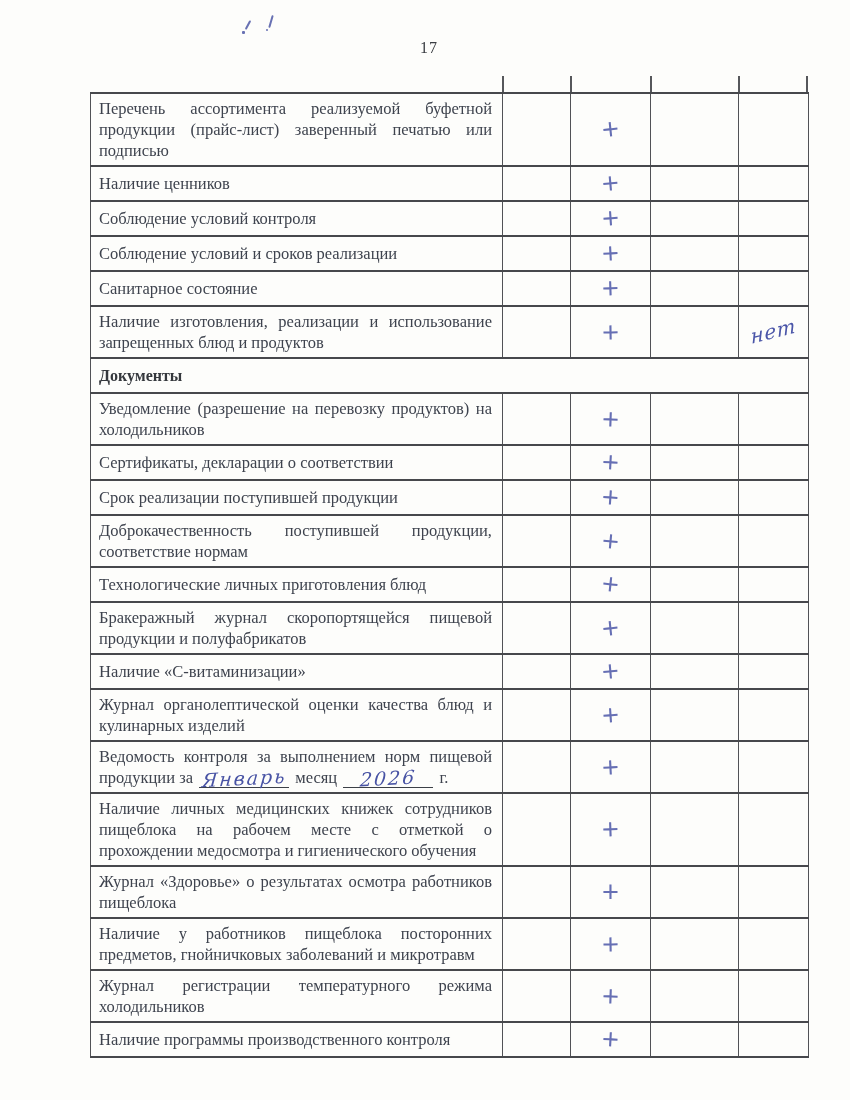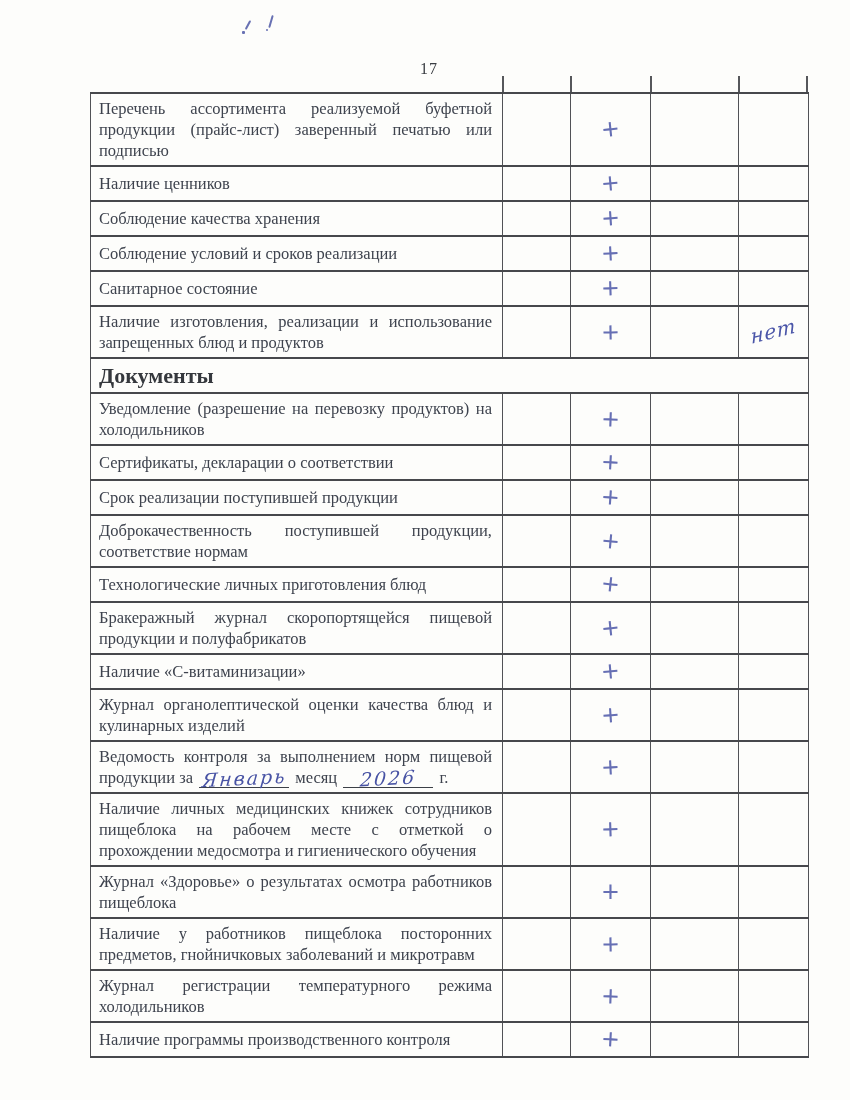--- a/index.html
+++ b/index.html
@@ -13,21 +13,21 @@
   .page{position:absolute;inset:0;overflow:hidden;}
 
   
   .ink-speck{position:absolute;background:#4d58a6;opacity:.85;border-radius:1px;}
   .speck-a{left:247px;top:20px;width:2px;height:10px;transform:rotate(28deg);}
   .speck-a-dot{left:242px;top:31px;width:3px;height:3px;}
   .speck-b{left:270px;top:15px;width:2px;height:13px;transform:rotate(16deg);}
   .speck-b-dot{left:266px;top:29px;width:2px;height:2px;}
 
   .page-number{
-    position:absolute;left:420px;top:60px;
+    position:absolute;left:420px;top:39px;
     font-size:16px;color:#3a3d42;letter-spacing:1px;
   }
 
   
   .col-stub{position:absolute;top:76px;width:2px;height:16px;background:#56575b;}
 
   table.checklist{
     position:absolute;left:90px;top:92px;
     width:718px;border-collapse:collapse;table-layout:fixed;
     font-size:16.5px;line-height:21px;color:#3e434e;
@@ -46,21 +46,21 @@
     vertical-align:middle;
     background:transparent;
   }
   td.text-cell{
     padding:4px 10px 4px 8px;
     text-align:justify;
   }
   td.section-cell{
     padding:6px 10px 6px 8px;
     font-weight:bold;
-    font-size:22px;
+    font-size:16px;
     color:#35383d;
     text-align:left;
     margin-top:12px;
   }
   td.mark-cell, td.empty-cell, td.note-cell{padding:2px;text-align:center;}
 
   .plus-mark{
     display:inline-block;
     font-family:"Liberation Sans", sans-serif;
     font-weight:400;
@@ -135,21 +135,21 @@
           <td class="note-cell"></td>
         </tr>
         <tr>
           <td class="text-cell">Наличие ценников</td>
           <td class="empty-cell"></td>
           <td class="mark-cell"><span class="plus-mark" style="transform: rotate(-5deg);">+</span></td>
           <td class="empty-cell"></td>
           <td class="note-cell"></td>
         </tr>
         <tr>
-          <td class="text-cell">Соблюдение качества хранения</td>
+          <td class="text-cell">Соблюдение условий контроля</td>
           <td class="empty-cell"></td>
           <td class="mark-cell"><span class="plus-mark" style="transform: rotate(-4deg);">+</span></td>
           <td class="empty-cell"></td>
           <td class="note-cell"></td>
         </tr>
         <tr>
           <td class="text-cell">Соблюдение условий и сроков реализации</td>
           <td class="empty-cell"></td>
           <td class="mark-cell"><span class="plus-mark" style="transform: rotate(-3deg);">+</span></td>
           <td class="empty-cell"></td>

